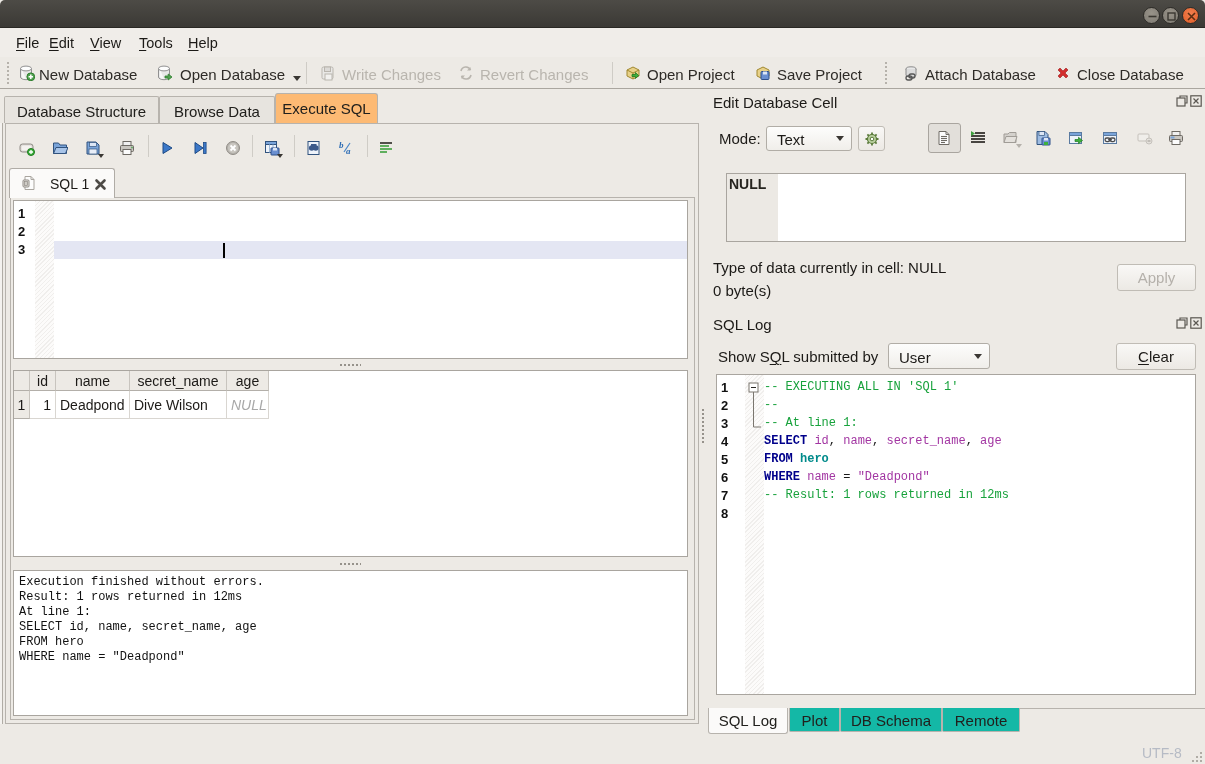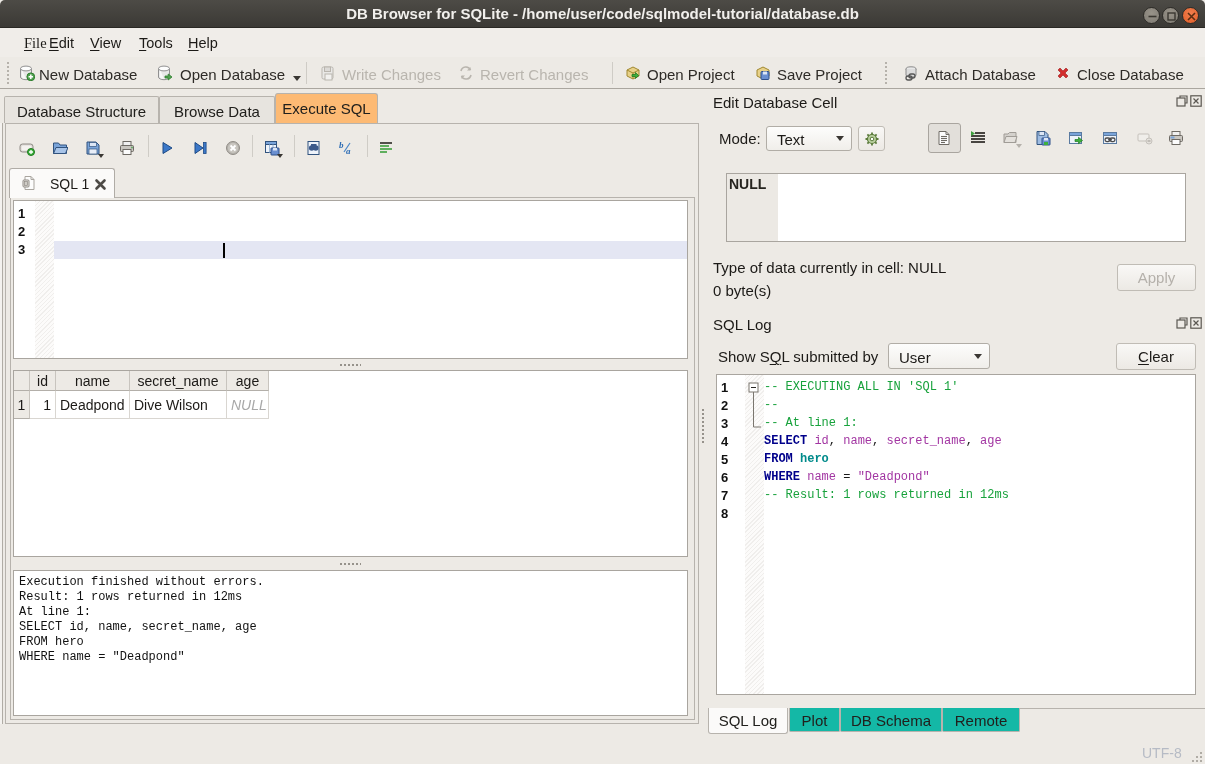--- a/index.html
+++ b/index.html
@@ -61,40 +61,39 @@
 .combo .arr { position:absolute; right:7px; top:9px; width:0; height:0; border-left:4px solid transparent; border-right:4px solid transparent; border-top:5px solid #3a3733; }
 .btn { border:1px solid #c0bcb5; border-radius:3px; background:linear-gradient(#f9f8f6,#ece9e4); font-size:15px; text-align:center; }
 .stab { top:708px; height:24px; background:#14b8a6; border:1px solid #b7b3ad; border-top:none; font-size:15px; color:#21201d; text-align:center; border-radius:0 0 2px 2px; }
 .stab span { position:relative; top:4px; }
 .stab.active { height:26px; background:#fbfaf9; z-index:3; border-radius:0 0 3px 3px; }
 </style>
 </head>
 <body>
 
 <div id="titlebar" class="abs">
-  <div id="title-text" class="abs">DB Browser for SQLite - /home/user/code/sqlmodel-tutorial/database.db</div>
   <div class="winbtn abs" style="left:1143px; background:radial-gradient(circle at 50% 35%,#989389,#7e7a72);">
     <svg width="17" height="17">
         <line x1="4.5" y1="8.5" x2="12.5" y2="8.5" stroke="#3a3731" stroke-width="1.6"></line>
       </svg>
   </div>
   <div class="winbtn abs" style="left:1162px; background:radial-gradient(circle at 50% 35%,#989389,#7e7a72);">
     <svg width="17" height="17">
         <rect x="5" y="5" width="7" height="7" fill="none" stroke="#3a3731" stroke-width="1.4"></rect>
       </svg>
   </div>
   <div class="winbtn abs" style="left:1182px; background:radial-gradient(circle at 50% 35%,#f07e4e,#e25e28);">
     <svg width="17" height="17">
         <path d="M5 5 L12 12 M12 5 L5 12" stroke="#5a2d12" stroke-width="1.6"></path>
       </svg>
   </div>
 </div>
 
 <div id="menubar" class="abs">
-  <div class="menuitem abs" style="left:24px;font-family:Liberation Serif, serif;"><u>F</u>ile</div>
+  <div class="menuitem abs" style="left:16px;"><u>F</u>ile</div>
   <div class="menuitem abs" style="left:49px;"><u>E</u>dit</div>
   <div class="menuitem abs" style="left:90px;"><u>V</u>iew</div>
   <div class="menuitem abs" style="left:139px;"><u>T</u>ools</div>
   <div class="menuitem abs" style="left:188px;"><u>H</u>elp</div>
 </div>
 
 <div id="toolbar" class="abs">
   <div class="tbhandle abs" style="left:6px;"></div>
   <svg class="tbicon abs" style="left:19px;" viewBox="0 0 16 16">
     <path d="M1.5 3.5 v8.5 c0 1.5 2.5 2.7 5.5 2.7 s5.5-1.2 5.5-2.7 v-8.5" fill="#e8e8e8" stroke="#909090"></path>

